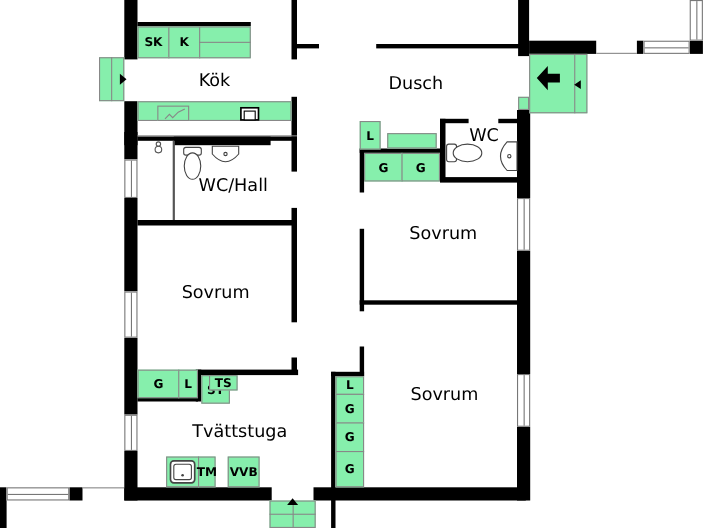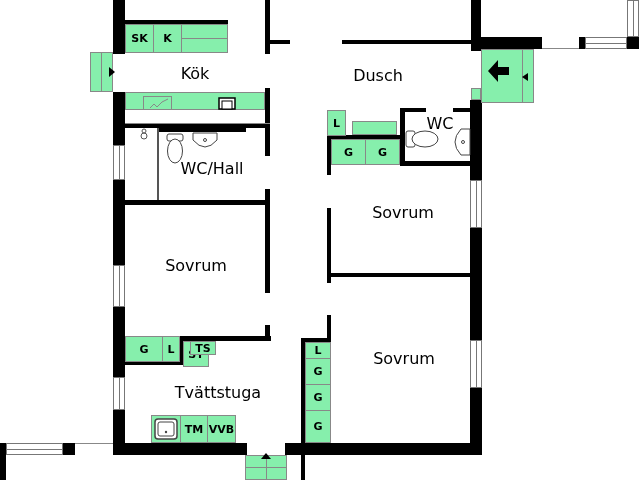--- a/index.html
+++ b/index.html
@@ -145,21 +145,21 @@
   <div class="box" style="left:125px;top:336px;width:38px;height:26px;">G</div>
   <div class="box" style="left:162px;top:336px;width:18px;height:26px;">L</div>
   <div class="box" style="left:183px;top:341px;width:26px;height:26px;">ST</div>
   <div class="box" style="left:190px;top:341px;width:26px;height:14px;">TS</div>
   <div class="box" style="left:151px;top:415px;width:30px;height:28px;"></div>
   <svg style="left:154px;top:418px;" width="24" height="22">
       <rect x="1" y="1" width="22" height="20" rx="3" fill="#fff" stroke="#444" stroke-width="1.5"></rect>
       <rect x="4" y="4" width="16" height="14" rx="2" fill="#fff" stroke="#444"></rect>
       <circle cx="12" cy="14" r="1.2" fill="#444"></circle>
     </svg>
-  <div class="box" style="left:180px;top:415px;width:28px;height:28px;">TM</div>
+  <div class="box" style="left:180px;top:415px;width:16px;height:28px;">TM</div>
   <div class="box" style="left:207px;top:415px;width:29px;height:28px;">VVB</div>
 
   <div class="box" style="left:305px;top:342px;width:26px;height:17px;">L</div>
   <div class="box" style="left:305px;top:358px;width:26px;height:27px;">G</div>
   <div class="box" style="left:305px;top:384px;width:26px;height:27px;">G</div>
   <div class="box" style="left:305px;top:410px;width:26px;height:33px;">G</div>
 
   <span class="lbl" style="left:195px;top:73px;">Kök</span>
   <span class="lbl" style="left:378px;top:75px;">Dusch</span>
   <span class="lbl" style="left:440px;top:123px;">WC</span>

